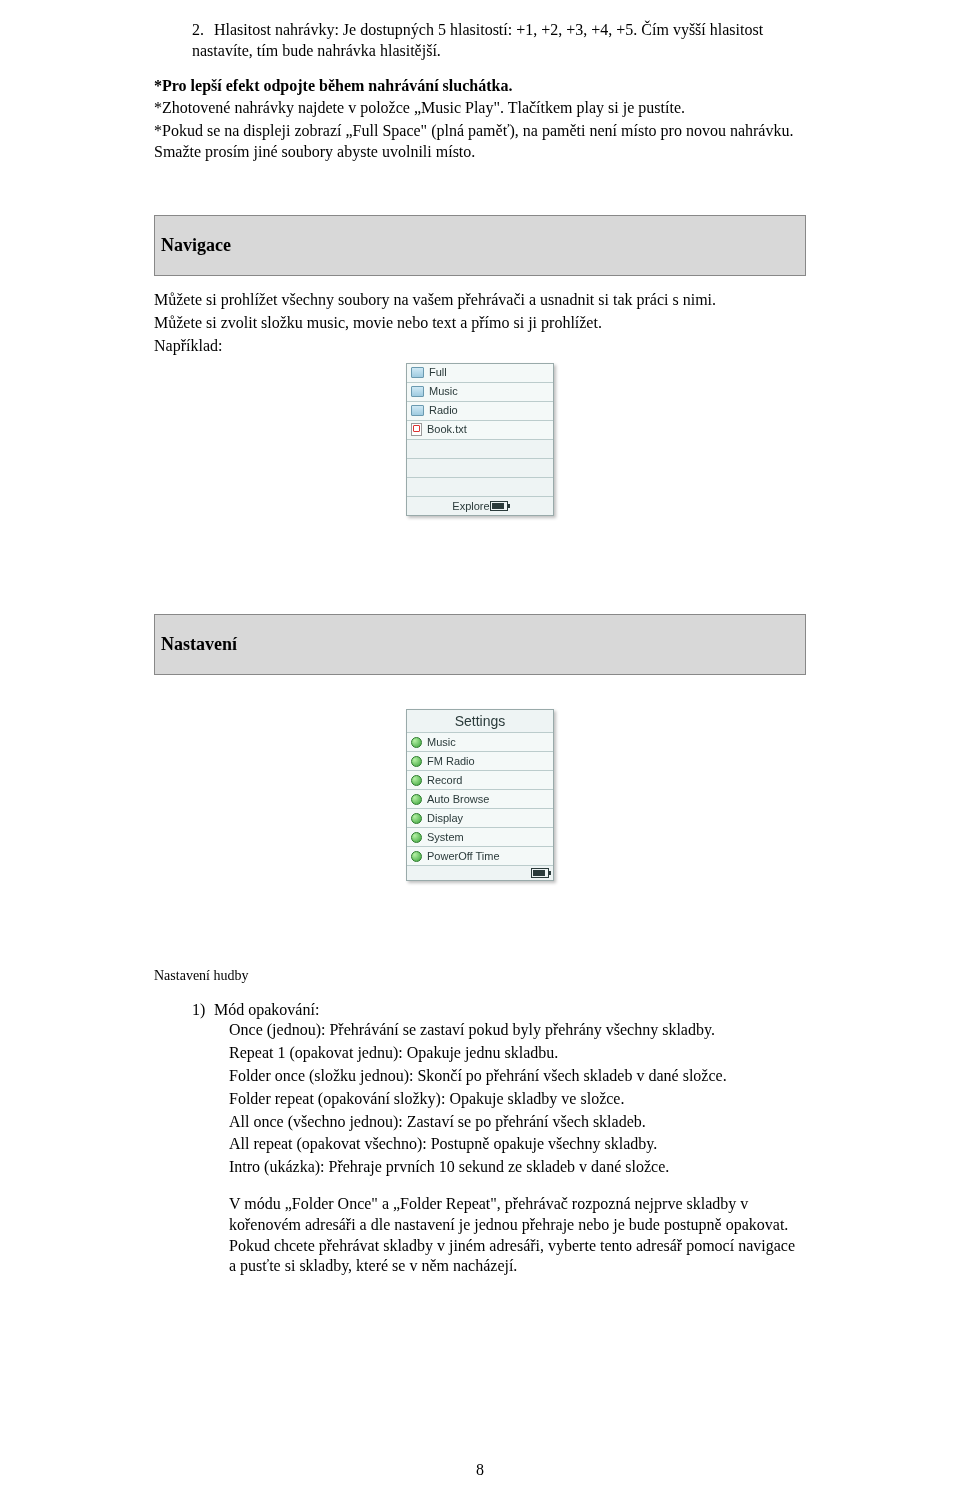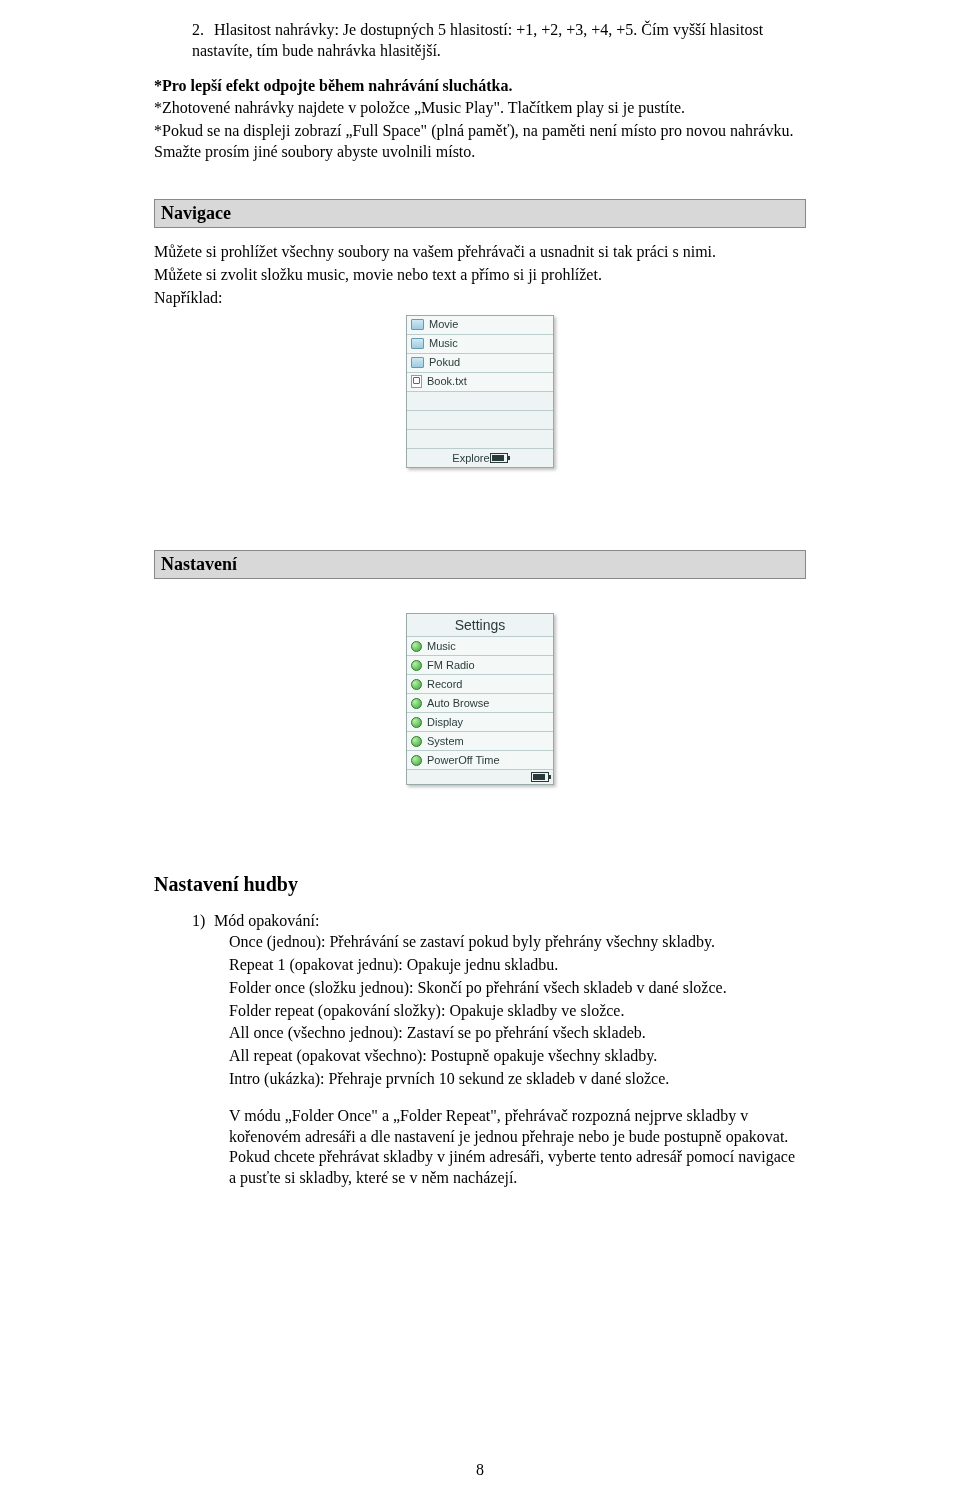--- a/index.html
+++ b/index.html
@@ -23,24 +23,24 @@
     margin-left: 38px;
   }
   .ol-prefix {
     display: inline-block;
     width: 22px;
   }
   .bold { font-weight: bold; }
   .section-box {
     border: 1px solid #888;
     background: #d8d8d8;
-    padding: 2px 6px;
+    padding: 18px 6px;
     font-size: 18px;
     font-weight: bold;
-    margin-top: 36px;
+    margin-top: 52px;
     margin-bottom: 14px;
   }
   .para {
     margin: 0 0 2px 0;
   }
   .gap-sm { height: 14px; }
   .gap-lg { height: 46px; }
   .device-shot {
     width: 146px;
     background: #eef4f4;
@@ -126,22 +126,22 @@
   }
   .dot-green { background: radial-gradient(circle at 30% 30%, #b6f2a6, #3aa33a); border:1px solid #2a7a2a; }
   .page-number {
     position: absolute;
     bottom: 22px;
     left: 0; right: 0;
     text-align: center;
     font-size: 16px;
   }
   .subheading {
-    font-size: 20px;
-    font-weight: bold;
+    font-size: 14px;
+    font-weight: normal;
     margin-top: 40px;
     margin-bottom: 14px;
   }
   .list-block {
     margin-left: 38px;
   }
   .list-body {
     margin-left: 37px;
   }
 </style>
@@ -161,29 +161,29 @@
   <p class="para">*Pokud se na displeji zobrazí „Full Space" (plná paměť), na paměti není místo pro novou nahrávku. Smažte prosím jiné soubory abyste uvolnili místo.</p>
 
   <div class="section-box">Navigace</div>
   <p class="para">Můžete si prohlížet všechny soubory na vašem přehrávači a usnadnit si tak práci s nimi.</p>
   <p class="para">Můžete si zvolit složku music, movie nebo text a přímo si ji prohlížet.</p>
   <p class="para">Například:</p>
 
   <div class="device-shot">
     <div class="row">
         <span class="folder"></span>
-        <span>Movie</span>
+        <span>Full</span>
       </div>
     <div class="row">
         <span class="folder"></span>
         <span>Music</span>
       </div>
     <div class="row">
         <span class="folder"></span>
-        <span>Pokud</span>
+        <span>Radio</span>
       </div>
     <div class="row">
         <span class="fileicon"></span>
         <span>Book.txt</span>
       </div>
     <div class="row empty"></div>
     <div class="row empty"></div>
     <div class="row empty"></div>
     <div class="footer">
       <span>Explore</span>

